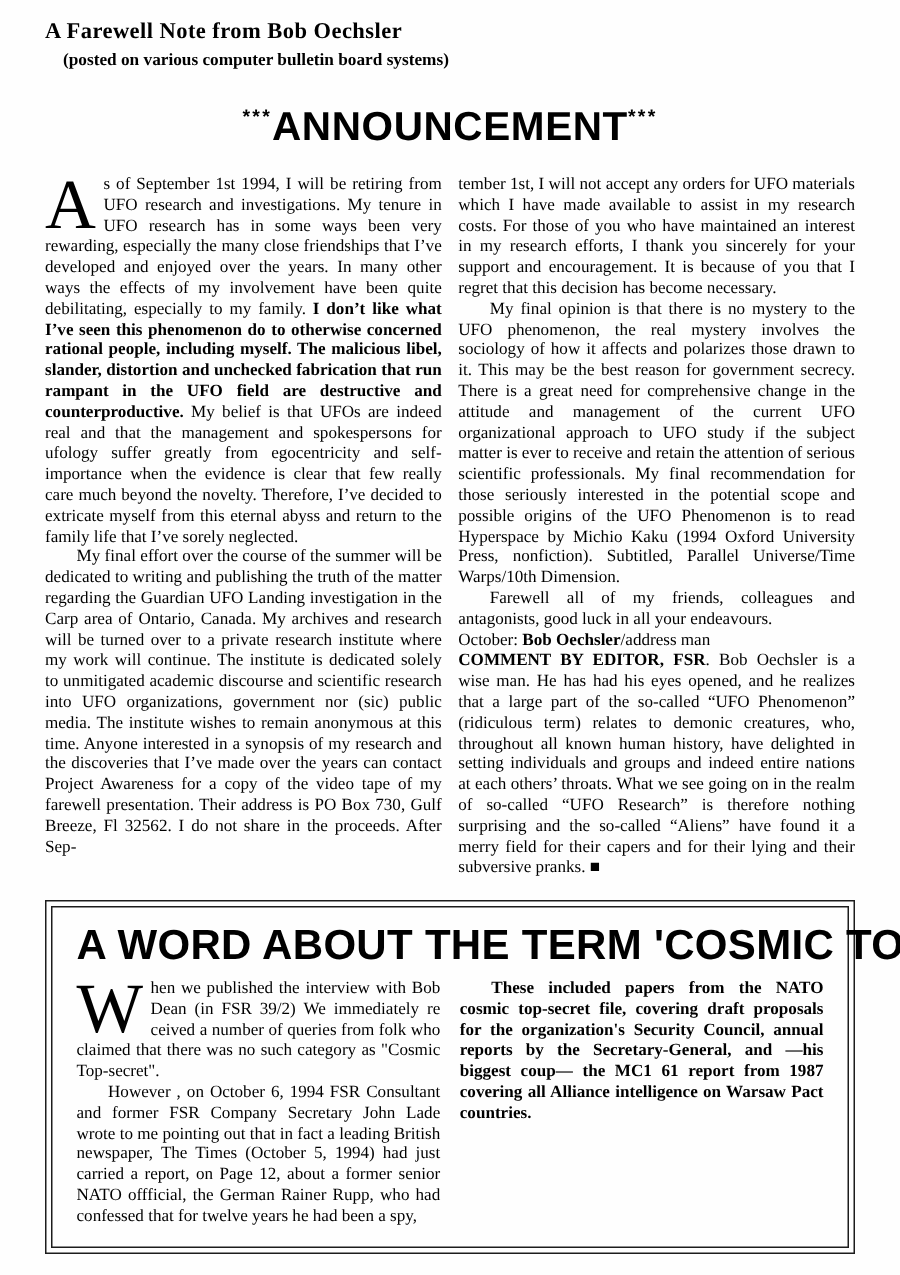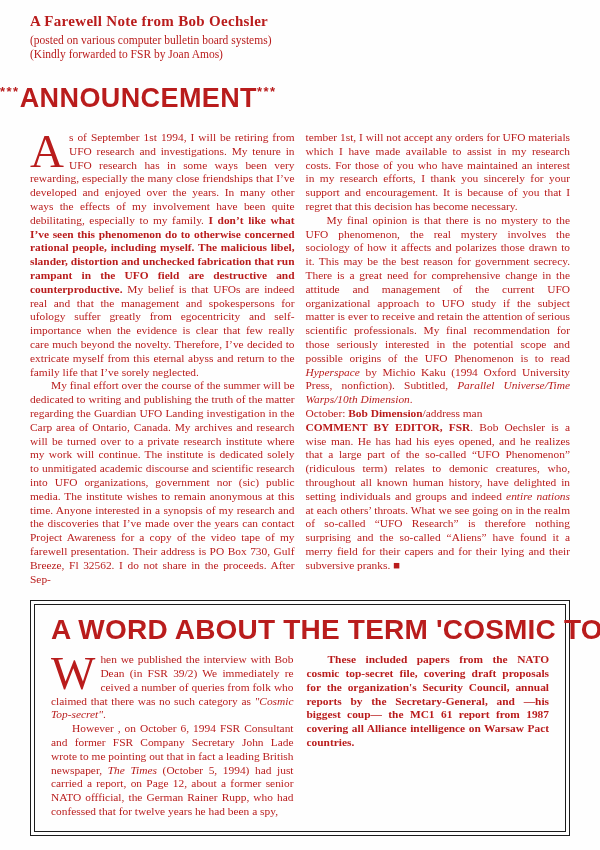--- a/index.html
+++ b/index.html
@@ -2,37 +2,37 @@
 <html><head>
 <meta charset="utf-8">
 <style>
   html, body { margin: 0; padding: 0; }
   body { background: #ffffff; }
   .page {
     position: relative;
     width: 600px;
     height: 850px;
     background: #fefefe;
-    color: #b91c1c;
+    color: #000000;
     font-family: "Liberation Serif", serif;
     overflow: hidden;
     box-sizing: border-box;
   }
   header { padding: 13px 30px 0 30px; }
   h1.title {
     margin: 0 0 3px 0;
     font-size: 15px;
     font-weight: bold;
     letter-spacing: 0.3px;
   }
   .sub { font-size: 11.5px; line-height: 14px; }
-  .sub.b { font-weight: normal; }
+  .sub.b { font-weight: bold; margin-left: 12px; }
   .announcement {
     margin-top: 17px;
-    text-align: left;
+    text-align: center;
     font-family: "Liberation Sans", sans-serif;
     font-weight: bold;
     font-size: 27px;
     letter-spacing: 0.4px;
     line-height: 28px;
   }
   .ann-star {
     font-size: 13px;
     vertical-align: 11px;
     letter-spacing: 1.5px;
@@ -46,21 +46,21 @@
   .col {
     flex: 1;
     min-width: 0;
     font-size: 11.4px;
     line-height: 13.8px;
     text-align: justify;
   }
   .col p { margin: 0; }
   .col p.indent { text-indent: 21px; }
   .b { font-weight: bold; }
-  .i { font-style: italic; }
+  .i { }
   .dropcap {
     float: left;
     font-size: 47px;
     line-height: 36px;
     padding: 2px 5px 0 0;
   }
   .box {
     margin: 14px 30px 0 30px;
     border: 1.5px solid #1c1c1c;
     padding: 3px;
@@ -80,34 +80,34 @@
   .box .columns { padding: 0; margin-top: 0; gap: 13px; }
 </style>
 </head>
 <body>
 
 <div class="page">
 
   <header>
     <h1 class="title">A Farewell Note from Bob Oechsler</h1>
     <div class="sub b">(posted on various computer bulletin board systems)</div>
-    <div class="sub">(Kindly forwarded to FSR by Joan Amos)</div>
   </header>
 
   <div class="announcement"><span class="ann-star">***</span><span>ANNOUNCEMENT</span><span class="ann-star">***</span></div>
 
   <div class="columns">
     <div class="col">
       <p><span class="dropcap">A</span><span><span>s of September 1st 1994, I will be retiring from UFO research and investigations.  My tenure in UFO research has in some ways been very rewarding, especially the many close friendships that I’ve developed and enjoyed over the years.  In many other ways the effects of my involvement have been quite debilitating, especially to my family.  </span><span class="b">I don’t like what I’ve seen this phenomenon do to otherwise concerned rational people, including myself.  The malicious libel, slander, distortion and unchecked fabrication that run rampant in the UFO field are destructive and counterproductive.</span><span>  My belief is that UFOs are indeed real and that the management and spokespersons for ufology suffer greatly from egocentricity and self-importance when the evidence is clear that few really care much beyond the novelty.  Therefore, I’ve decided to extricate myself from this eternal abyss and return to the family life that I’ve sorely neglected.</span></span></p>
       <p class="indent"><span><span>My final effort over the course of the summer will be dedicated to writing and publishing the truth of the matter regarding the Guardian UFO Landing investigation in the Carp area of Ontario, Canada.  My archives and research will be turned over to a private research institute where my work will continue.  The institute is dedicated solely to unmitigated academic discourse and scientific research into UFO organizations, government nor (sic) public media.  The institute wishes to remain anonymous at this time.  Anyone interested in a synopsis of my research and the discoveries that I’ve made over the years can contact Project Awareness for a copy of the video tape of my farewell presentation.  Their address is PO Box 730, Gulf Breeze, Fl 32562.  I do not share in the proceeds.  After Sep-</span></span></p>
     </div>
     <div class="col">
       <p><span><span>tember 1st, I will not accept any orders for UFO materials which I have made available to assist in my research costs.  For those of you who have maintained an interest in my research efforts, I thank you sincerely for your support and encouragement.  It is because of you that I regret that this decision has become necessary.</span></span></p>
       <p class="indent"><span><span>My final opinion is that there is no mystery to the UFO phenomenon, the real mystery involves the sociology of how it affects and polarizes those drawn to it.  This may be the best reason for government secrecy.  There is a great need for comprehensive change in the attitude and management of the current UFO organizational approach to UFO study if the subject matter is ever to receive and retain the attention of serious scientific professionals.  My final recommendation for those seriously interested in the potential scope and possible origins of the UFO Phenomenon is to read </span><span class="i">Hyperspace</span><span> by Michio Kaku (1994 Oxford University Press, nonfiction).  Subtitled, </span><span class="i">Parallel Universe/Time Warps/10th Dimension</span><span>.</span></span></p>
-      <p><span><span>October:  </span><span class="b">Bob Dimension</span><span>/address man</span></span></p>
+      <p class="indent"><span><span>Farewell all of my friends, colleagues and antagonists, good luck in all your endeavours.</span></span></p>
+      <p><span><span>October:  </span><span class="b">Bob Oechsler</span><span>/address man</span></span></p>
       <p><span><span class="b">COMMENT BY EDITOR, FSR</span><span>.  Bob Oechsler is a wise man.  He has had his eyes opened, and he realizes that a large part of the so-called “UFO Phenomenon” (ridiculous term) relates to demonic creatures, who, throughout all known human history, have delighted in setting individuals and groups and indeed </span><span class="i">entire nations</span><span> at each others’ throats.  What we see going on in the realm of so-called “UFO Research” is therefore nothing surprising and the so-called “Aliens” have found it a merry field for their capers and for their lying and their subversive pranks. ■</span></span></p>
     </div>
   </div>
 
   <div class="box">
     <div class="box-inner">
       <div class="box-title">A WORD ABOUT THE TERM 'COSMIC TOP-SECRET'</div>
       <div class="columns">
         <div class="col">
           <p><span class="dropcap">W</span><span><span>hen we published the interview with Bob Dean (in FSR 39/2)  We immediately re ceived a number of queries from folk who claimed that there was no such category as </span><span class="i">"Cosmic Top-secret"</span><span>.</span></span></p>

